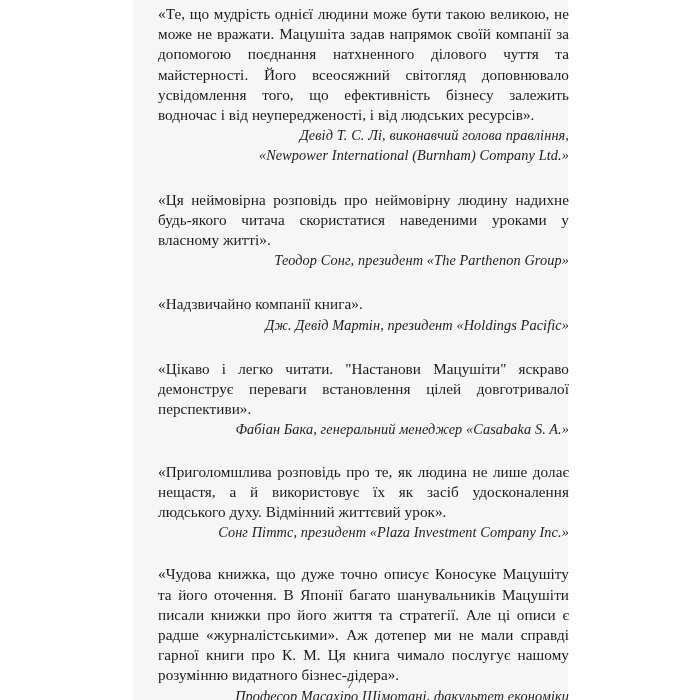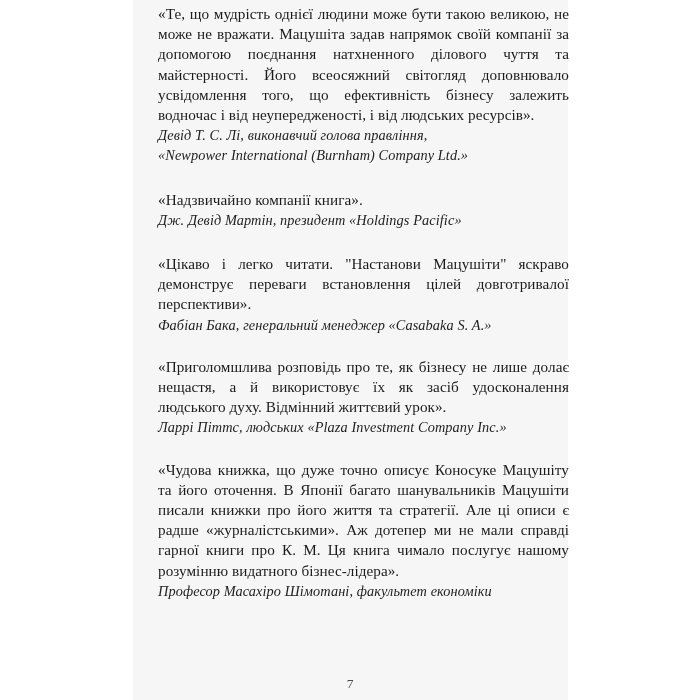--- a/index.html
+++ b/index.html
@@ -47,21 +47,21 @@
     letter-spacing: 0.05px;
     -webkit-hyphens: none;
     hyphens: none;
   }
 
   .quote-attrib {
     font-size: 14.3px;
     line-height: 20.2px;
     color: #222222;
     font-style: italic;
-    text-align: left;
+    text-align: right;
     margin: 0;
     letter-spacing: 0.1px;
   }
 
   .attrib-line {
     display: block;
   }
 
   
   #block-0 { margin-top: 4px; }
@@ -90,39 +90,45 @@
 <div id="page-content">
 
   <div class="quote-block" id="block-0">
     <p class="quote-text">«Те, що мудрість однієї людини може бути такою великою, не може не вражати. Мацушіта задав напрямок своїй компанії за допомогою поєднання натхненного ділового чуття та майстерності. Його всеосяжний світогляд доповнювало усвідомлення того, що ефективність бізнесу залежить водночас і від неупередженості, і від людських ресурсів».</p>
     <p class="quote-attrib">
       <span class="attrib-line">Девід Т. С. Лі, виконавчий голова правління,</span>
       <span class="attrib-line">«Newpower International (Burnham) Company Ltd.»</span>
     </p>
   </div>
 
+  <div class="quote-block" id="block-1">
+    <p class="quote-text">«Ця неймовірна розповідь про неймовірну людину надихне будь-якого читача скористатися наведеними уроками у власному житті».</p>
+    <p class="quote-attrib">
+      <span class="attrib-line">Теодор Сонг, президент «The Parthenon Group»</span>
+    </p>
+  </div>
 
   <div class="quote-block" id="block-2">
     <p class="quote-text">«Надзвичайно компанії книга».</p>
     <p class="quote-attrib">
       <span class="attrib-line">Дж. Девід Мартін, президент «Holdings Pacific»</span>
     </p>
   </div>
 
   <div class="quote-block" id="block-3">
     <p class="quote-text">«Цікаво і легко читати. "Настанови Мацушіти" яскраво демонструє переваги встановлення цілей довготривалої перспективи».</p>
     <p class="quote-attrib">
       <span class="attrib-line">Фабіан Бака, генеральний менеджер «Casabaka S. A.»</span>
     </p>
   </div>
 
   <div class="quote-block" id="block-4">
-    <p class="quote-text">«Приголомшлива розповідь про те, як бізнесу не лише долає нещастя, а й використовує їх як засіб удосконалення людського духу. Відмінний життєвий урок».</p>
+    <p class="quote-text">«Приголомшлива розповідь про те, як людина не лише долає нещастя, а й використовує їх як засіб удосконалення людського духу. Відмінний життєвий урок».</p>
     <p class="quote-attrib">
-      <span class="attrib-line">Ларрі Піттс, людських «Plaza Investment Company Inc.»</span>
+      <span class="attrib-line">Сонг Піттс, президент «Plaza Investment Company Inc.»</span>
     </p>
   </div>
 
   <div class="quote-block" id="block-5">
     <p class="quote-text">«Чудова книжка, що дуже точно описує Коносуке Мацушіту та його оточення. В Японії багато шанувальників Мацушіти писали книжки про його життя та стратегії. Але ці описи є радше «журналістськими». Аж дотепер ми не мали справді гарної книги про К. М. Ця книга чимало послугує нашому розумінню видатного бізнес-лідера».</p>
     <p class="quote-attrib">
       <span class="attrib-line">Професор Масахіро Шімотані, факультет економіки</span>
 
     </p>
   </div>

